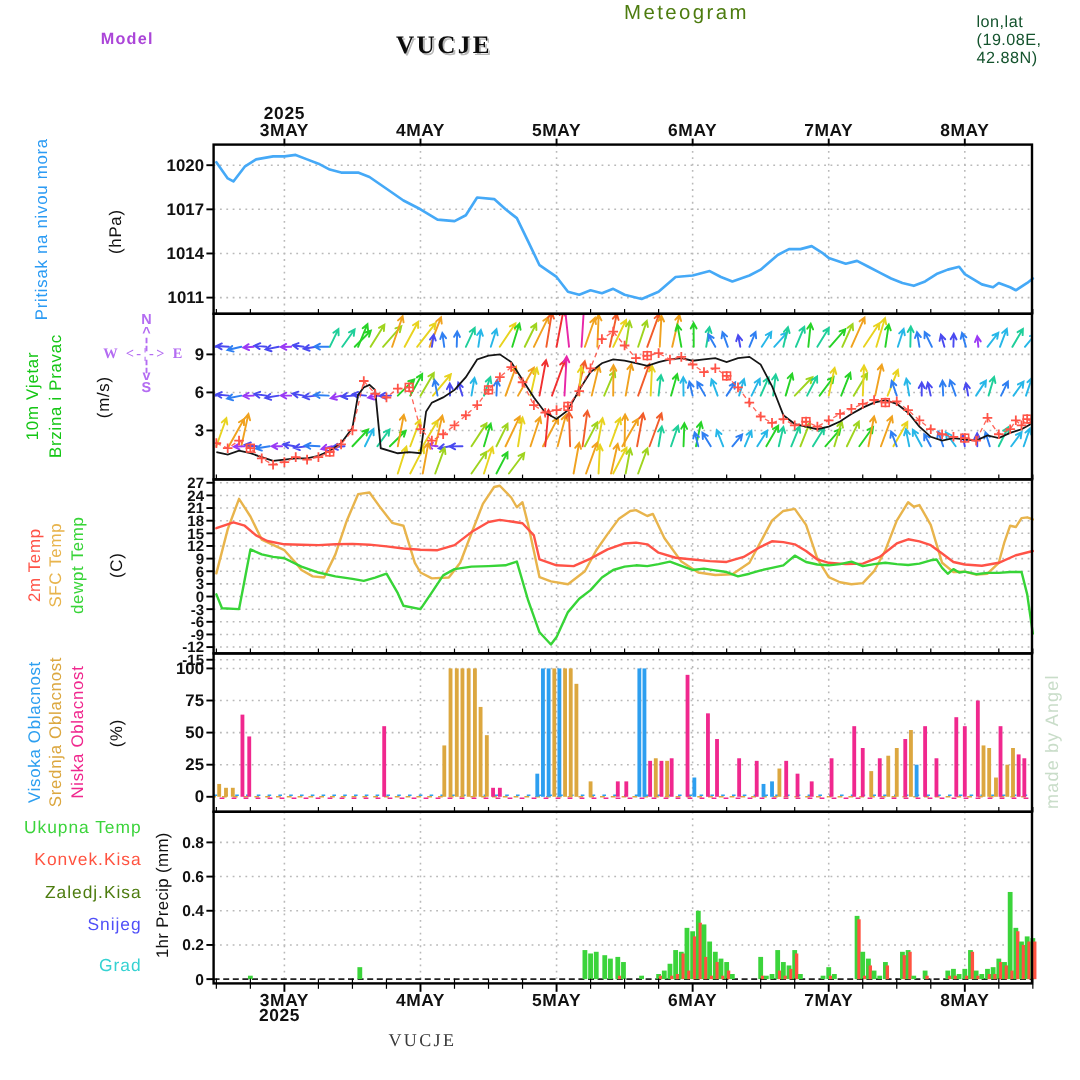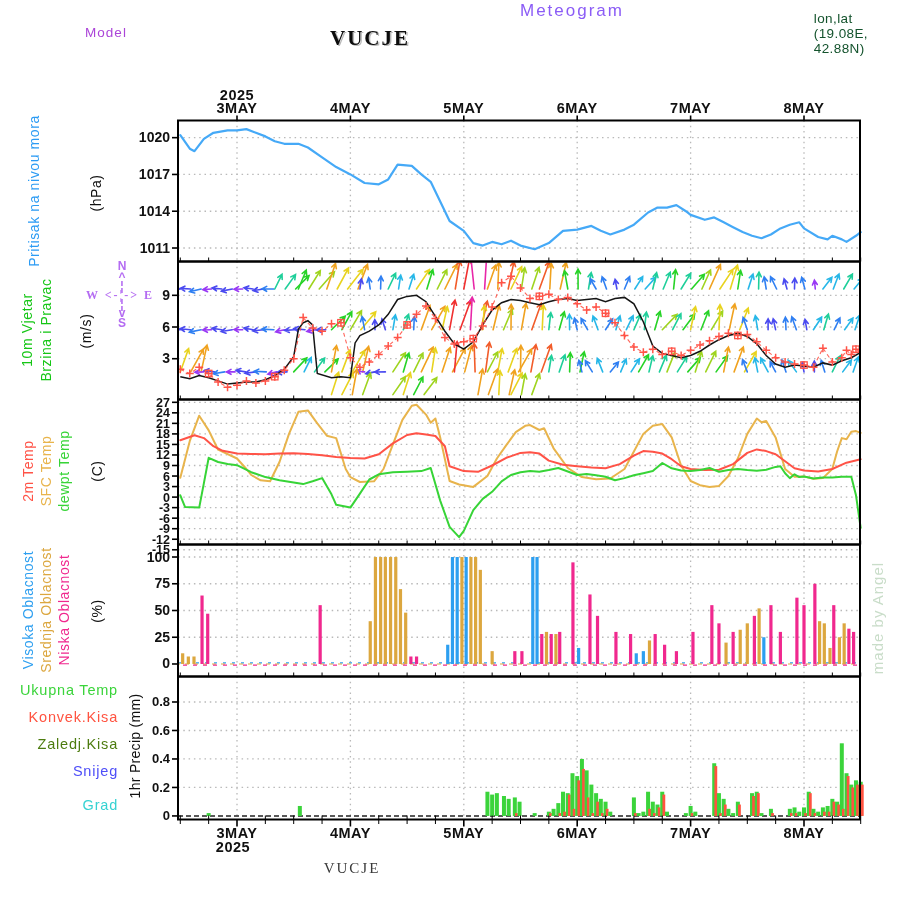--- a/index.html
+++ b/index.html
@@ -6,22 +6,22 @@
   #stage{position:relative;width:900px;height:900px;background:#ffffff;overflow:hidden;
          font-family:"Liberation Sans",sans-serif;}
   .abs{position:absolute;transform:translate(-50%,-50%);white-space:nowrap;}
   .vlab{position:absolute;writing-mode:vertical-rl;transform:translate(-50%,-50%) rotate(180deg);white-space:nowrap;}
   #chart{position:absolute;left:0;top:0;}
   svg text{font-family:"Liberation Sans",sans-serif;fill:#111;}
   .t14{font-size:14px;font-weight:700;}
   .t13{font-size:13px;font-weight:700;}
   .t12{font-size:12.5px;font-weight:700;}
   .day{font-size:14.5px;font-weight:700;letter-spacing:.5px;}
-  .hd-meteogram{color:#8b5cf6;font-size:17px;letter-spacing:2px;}
-  .hd-model{color:#ab45d8;font-size:13.5px;letter-spacing:1px;}
+  .hd-meteogram{color:#4d7c0f;font-size:17px;letter-spacing:2px;}
+  .hd-model{color:#ab45d8;font-size:13.5px;letter-spacing:1px;font-weight:bold;}
   .hd-station{color:#0c0c0c;font-family:"Liberation Serif",serif;font-weight:700;font-size:21px;
               letter-spacing:2px;text-shadow:1.5px 1.5px 0 #b9b9b9;}
   .hd-version{color:#ab45d8;font-size:16.5px;letter-spacing:1.4px;transform:translate(0,-50%);}
   .hd-info{color:#14532d;font-size:13.5px;letter-spacing:.4px;transform:translate(-100%,-50%);}
   .lbl{font-size:14px;letter-spacing:.6px;}
   .c-press{color:#2b9bf4;}
   .c-green{color:#15c615;}
   .c-red{color:#ff5347;}
   .c-orange{color:#e8b44c;}
   .c-dew{color:#37d437;}

